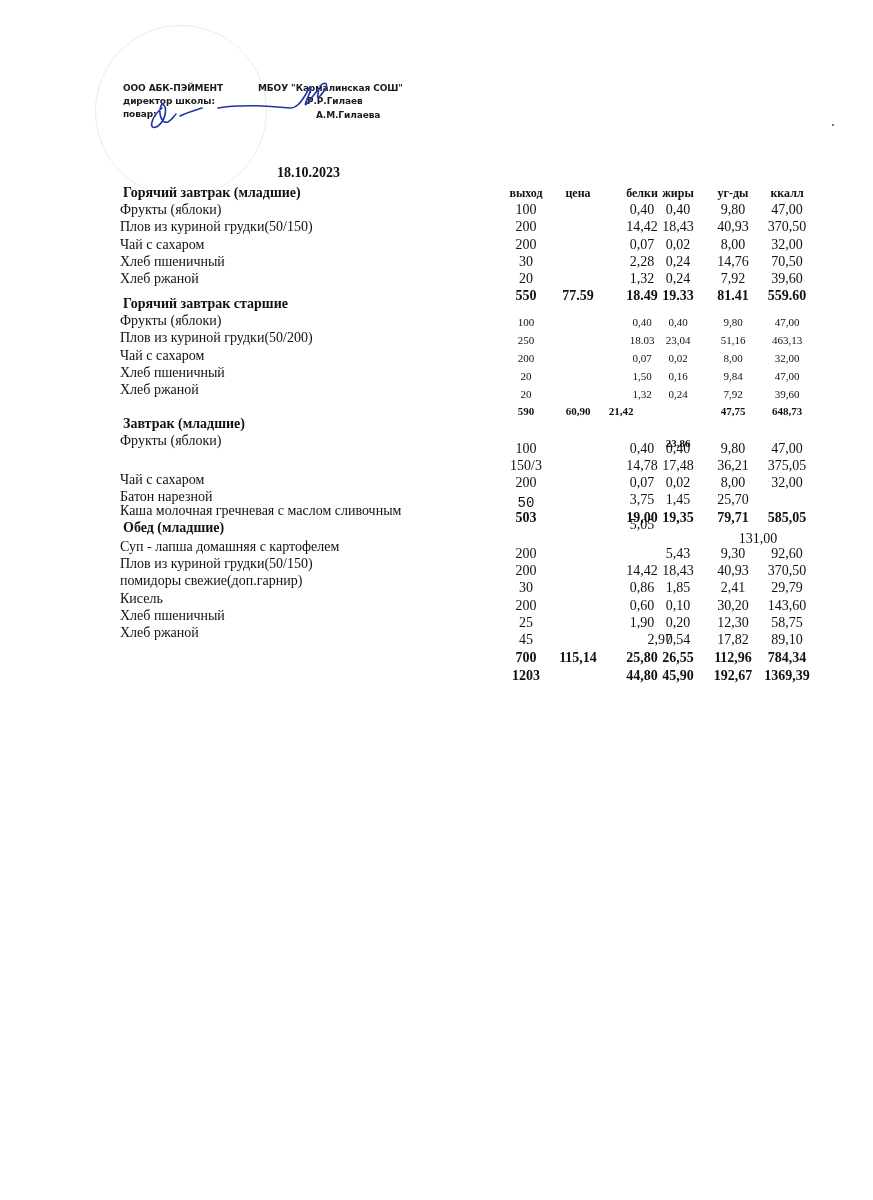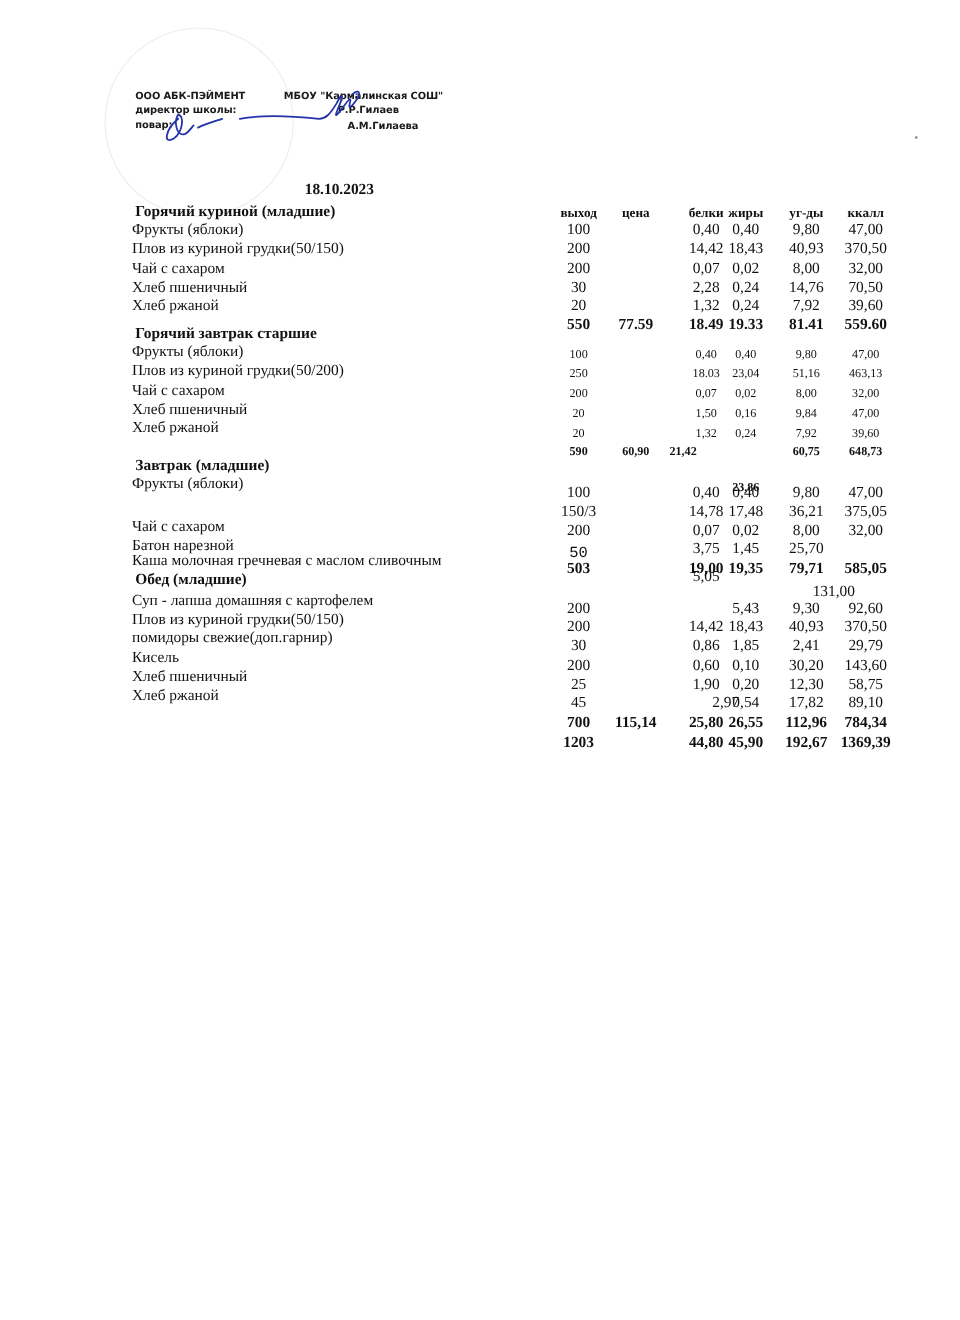--- a/index.html
+++ b/index.html
@@ -47,21 +47,21 @@
   <div class="date">18.10.2023</div>
 
   <div class="num colhdr" style="left:496px; top:185px;">выход</div>
   <div class="num colhdr" style="left:548px; top:185px;">цена</div>
   <div class="num colhdr" style="left:612px; top:185px;">белки</div>
   <div class="num colhdr" style="left:648px; top:185px;">жиры</div>
   <div class="num colhdr" style="left:703px; top:185px;">уг-ды</div>
   <div class="num colhdr" style="left:757px; top:185px;">ккалл</div>
 
   <div id="rows">
-      <div class="txt sec" style="left: 123px; top: 184px;">Горячий куриной (младшие)</div>
+      <div class="txt sec" style="left: 123px; top: 184px;">Горячий завтрак (младшие)</div>
       <div class="txt" style="left: 120px; top: 201px;">Фрукты (яблоки)</div>
       <div class="num" style="left: 496px; top: 201px;">100</div>
       <div class="num" style="left: 612px; top: 201px;">0,40</div>
       <div class="num" style="left: 648px; top: 201px;">0,40</div>
       <div class="num" style="left: 703px; top: 201px;">9,80</div>
       <div class="num" style="left: 757px; top: 201px;">47,00</div>
       <div class="txt" style="left: 120px; top: 218px;">Плов из куриной грудки(50/150)</div>
       <div class="num" style="left: 496px; top: 218px;">200</div>
       <div class="num" style="left: 612px; top: 218px;">14,42</div>
       <div class="num" style="left: 648px; top: 218px;">18,43</div>
@@ -119,21 +119,21 @@
       <div class="txt" style="left: 120px; top: 381px;">Хлеб ржаной</div>
       <div class="num small" style="left: 496px; top: 386px;">20</div>
       <div class="num small" style="left: 612px; top: 386px;">1,32</div>
       <div class="num small" style="left: 648px; top: 386px;">0,24</div>
       <div class="num small" style="left: 703px; top: 386px;">7,92</div>
       <div class="num small" style="left: 757px; top: 386px;">39,60</div>
       <div class="num b small" style="left: 496px; top: 403px;">590</div>
       <div class="num b small" style="left: 548px; top: 403px;">60,90</div>
       <div class="num b small" style="left: 591px; top: 403px;">21,42</div>
       <div class="num b small" style="left: 648px; top: 403px; margin-top: 32px;">23,86</div>
-      <div class="num b small" style="left: 703px; top: 403px;">60,75</div>
+      <div class="num b small" style="left: 703px; top: 403px;">47,75</div>
       <div class="num b small" style="left: 757px; top: 403px;">648,73</div>
       <div class="txt sec" style="left: 123px; top: 415px;">Завтрак (младшие)</div>
       <div class="txt" style="left: 120px; top: 432px;">Фрукты (яблоки)</div>
       <div class="num" style="left: 496px; top: 440px;">100</div>
       <div class="num" style="left: 612px; top: 440px;">0,40</div>
       <div class="num" style="left: 648px; top: 440px;">0,40</div>
       <div class="num" style="left: 703px; top: 440px;">9,80</div>
       <div class="num" style="left: 757px; top: 440px;">47,00</div>
       <div class="txt" style="left: 120px; top: 454px; margin-top: 48px;">Каша молочная гречневая с маслом сливочным</div>
       <div class="num" style="left: 496px; top: 457px;">150/3</div>

